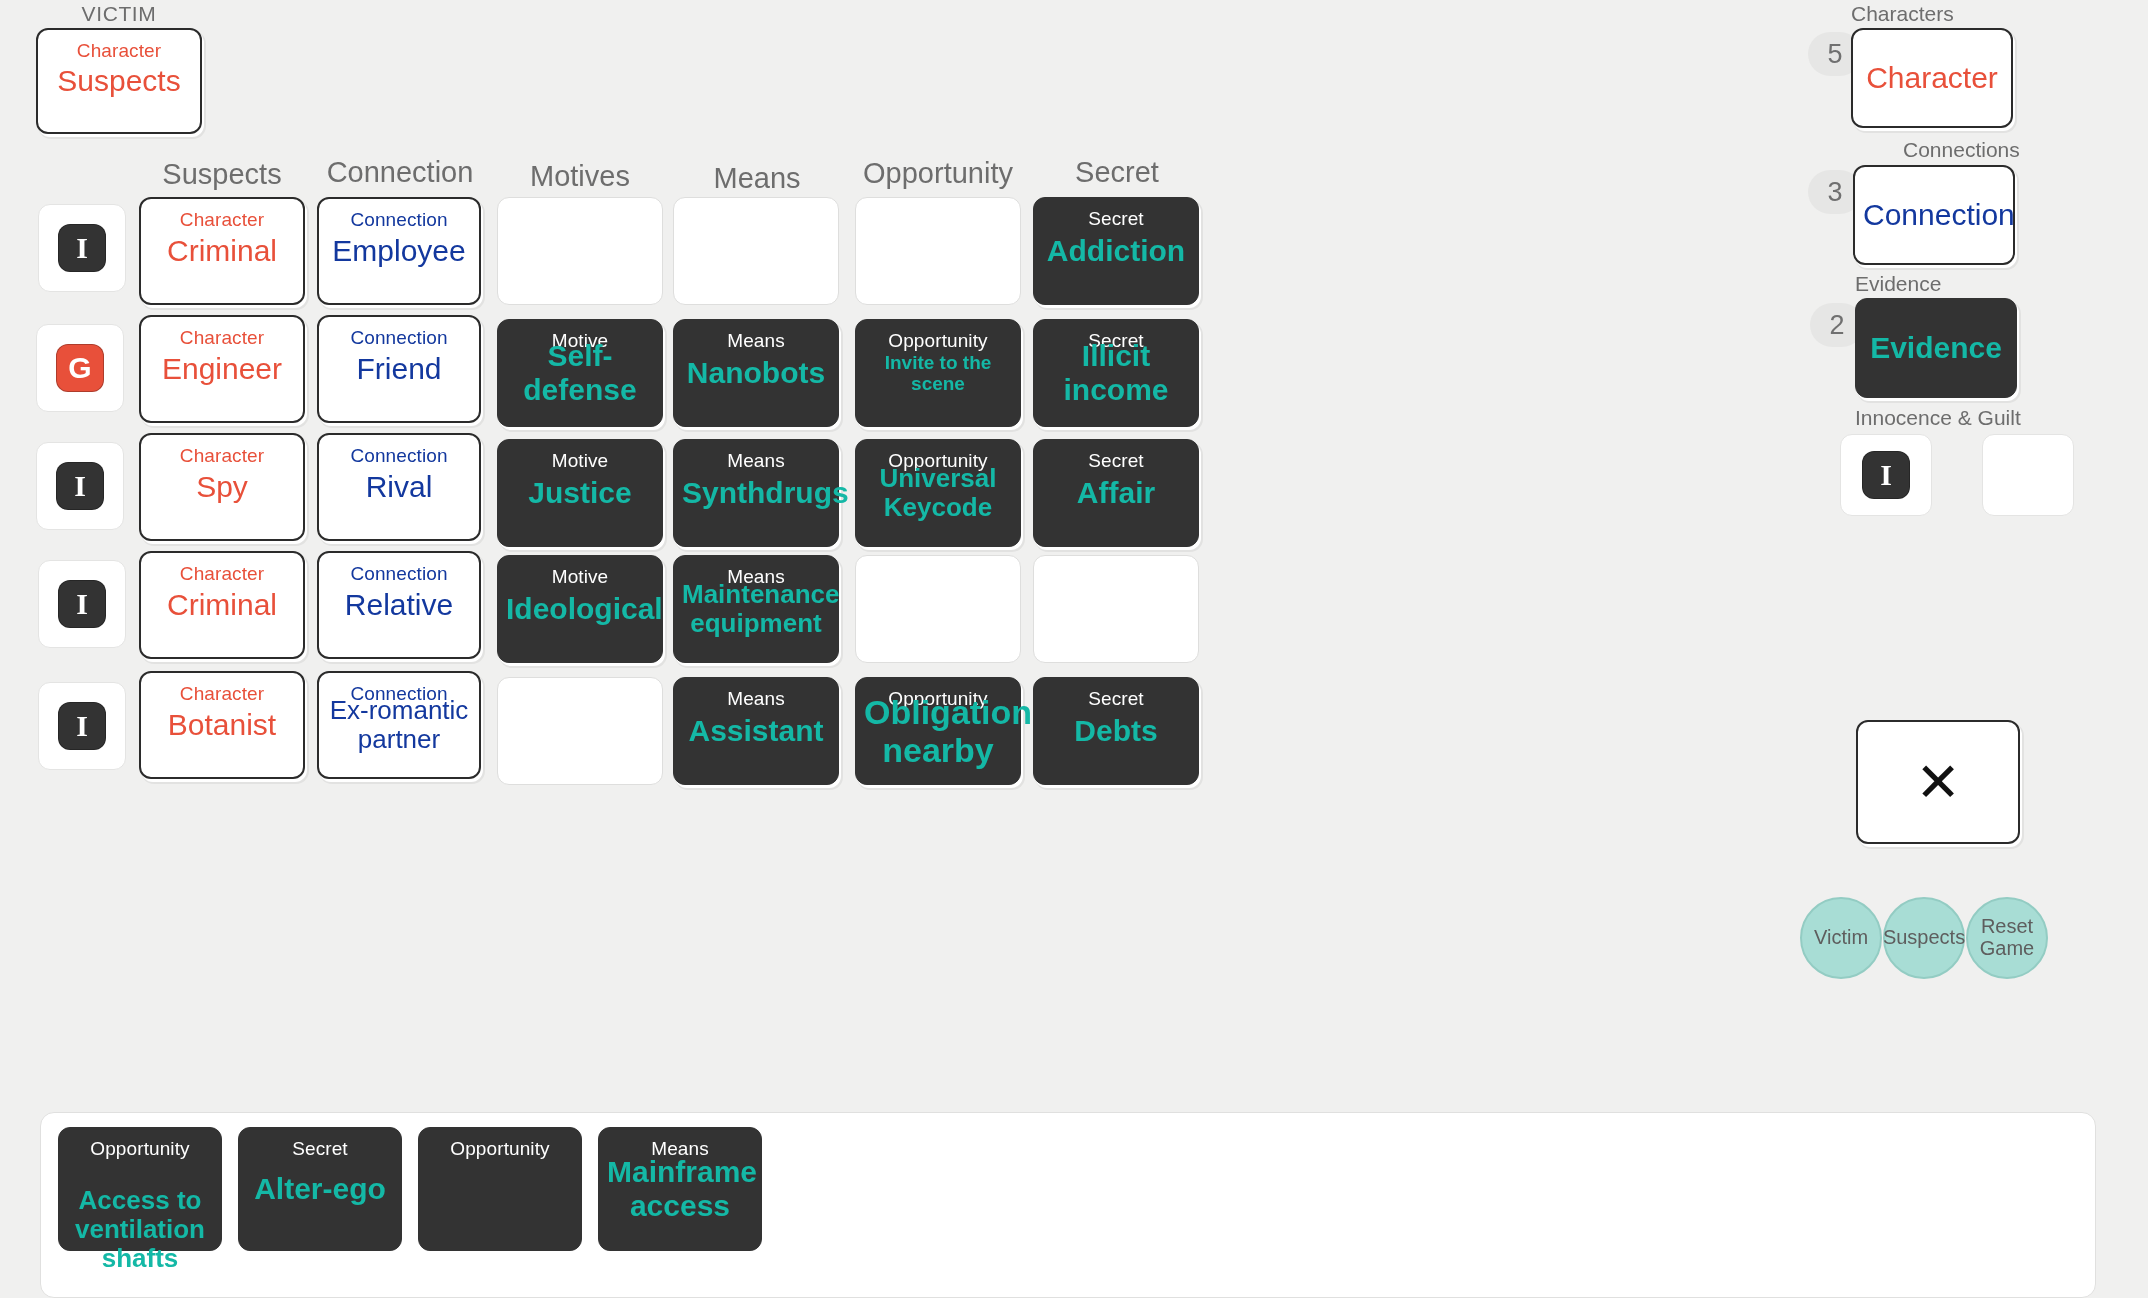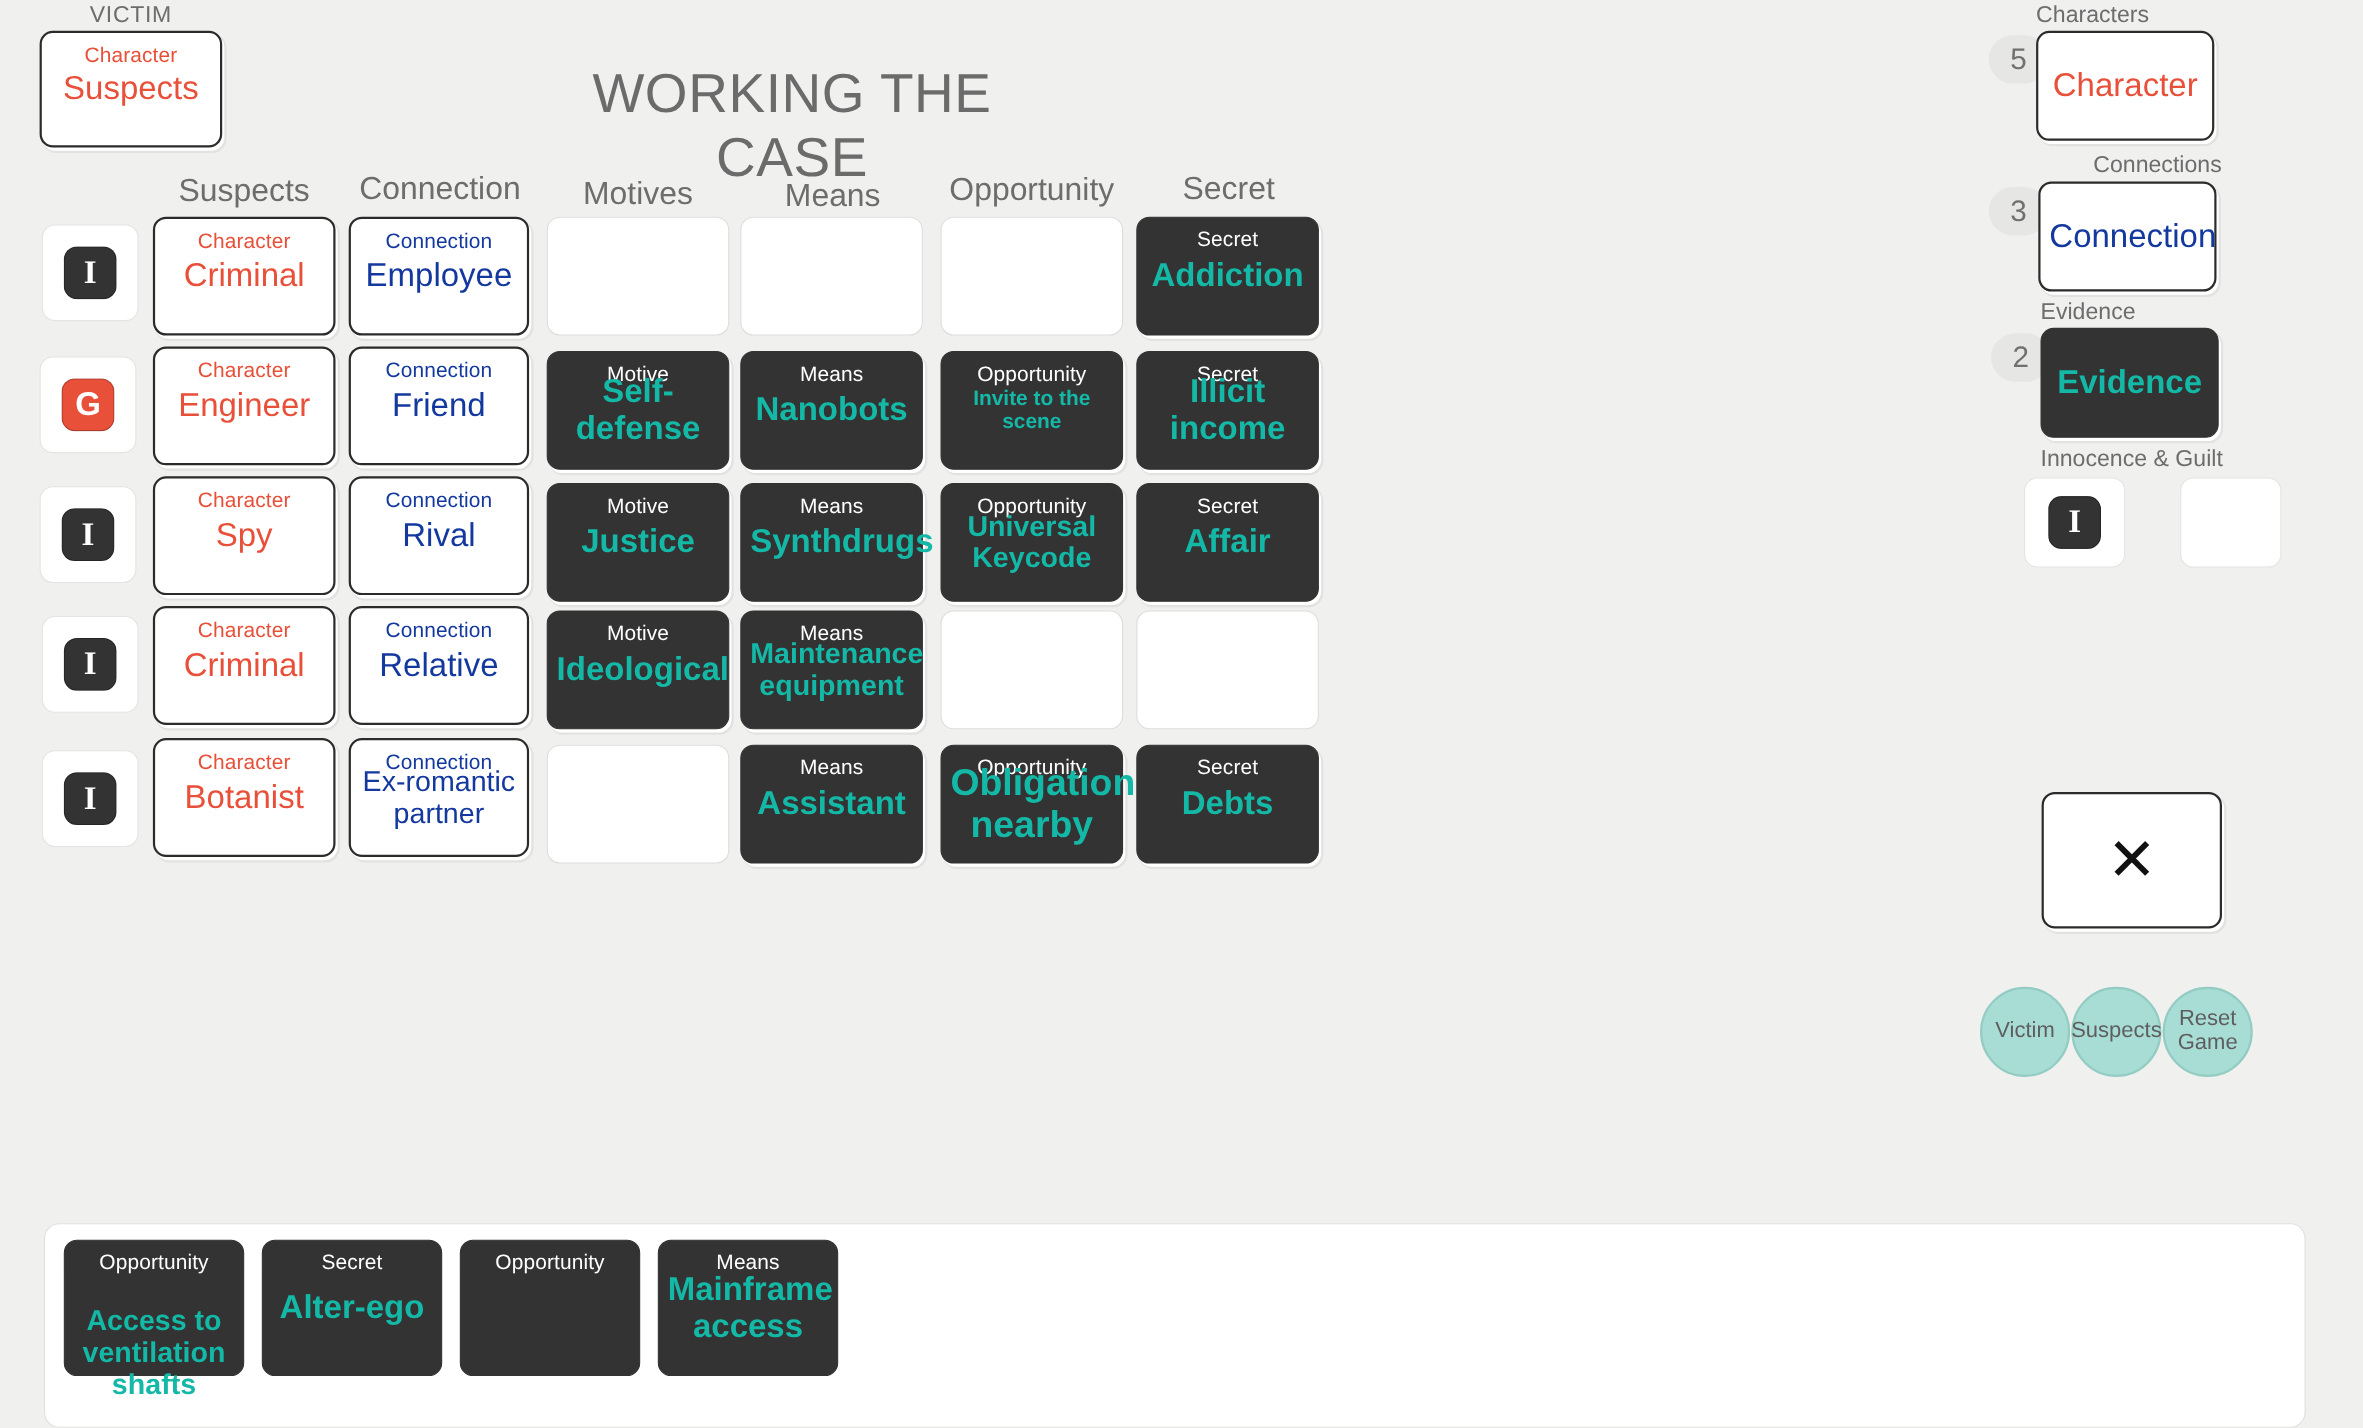--- a/index.html
+++ b/index.html
@@ -130,21 +130,20 @@
 </head>
 <body>
 
 <div id="root">
 
   <div class="victim-label">VICTIM</div>
   <div id="victim-card" class="card face">
     <div class="card-kind kind-character">Character</div>
     <div class="card-title title-character">Suspects</div>
   </div>
-  <div id="board-title">WORKING THE CASE</div>
 
   <div id="grid-layer">
       <div class="col-head" style="left: 139px; width: 166px; top: 158px;">Suspects</div>
       <div class="col-head" style="left: 318px; width: 164px; top: 156px;">Connection</div>
       <div class="col-head" style="left: 497px; width: 166px; top: 160px;">Motives</div>
       <div class="col-head" style="left: 674px; width: 166px; top: 162px;">Means</div>
       <div class="col-head" style="left: 855px; width: 166px; top: 157px;">Opportunity</div>
       <div class="col-head" style="left: 1034px; width: 166px; top: 156px;">Secret</div>
       <div class="token-slot" style="left: 38px; top: 204px; width: 88px; height: 88px;">
         <div class="token innocent">I</div>

